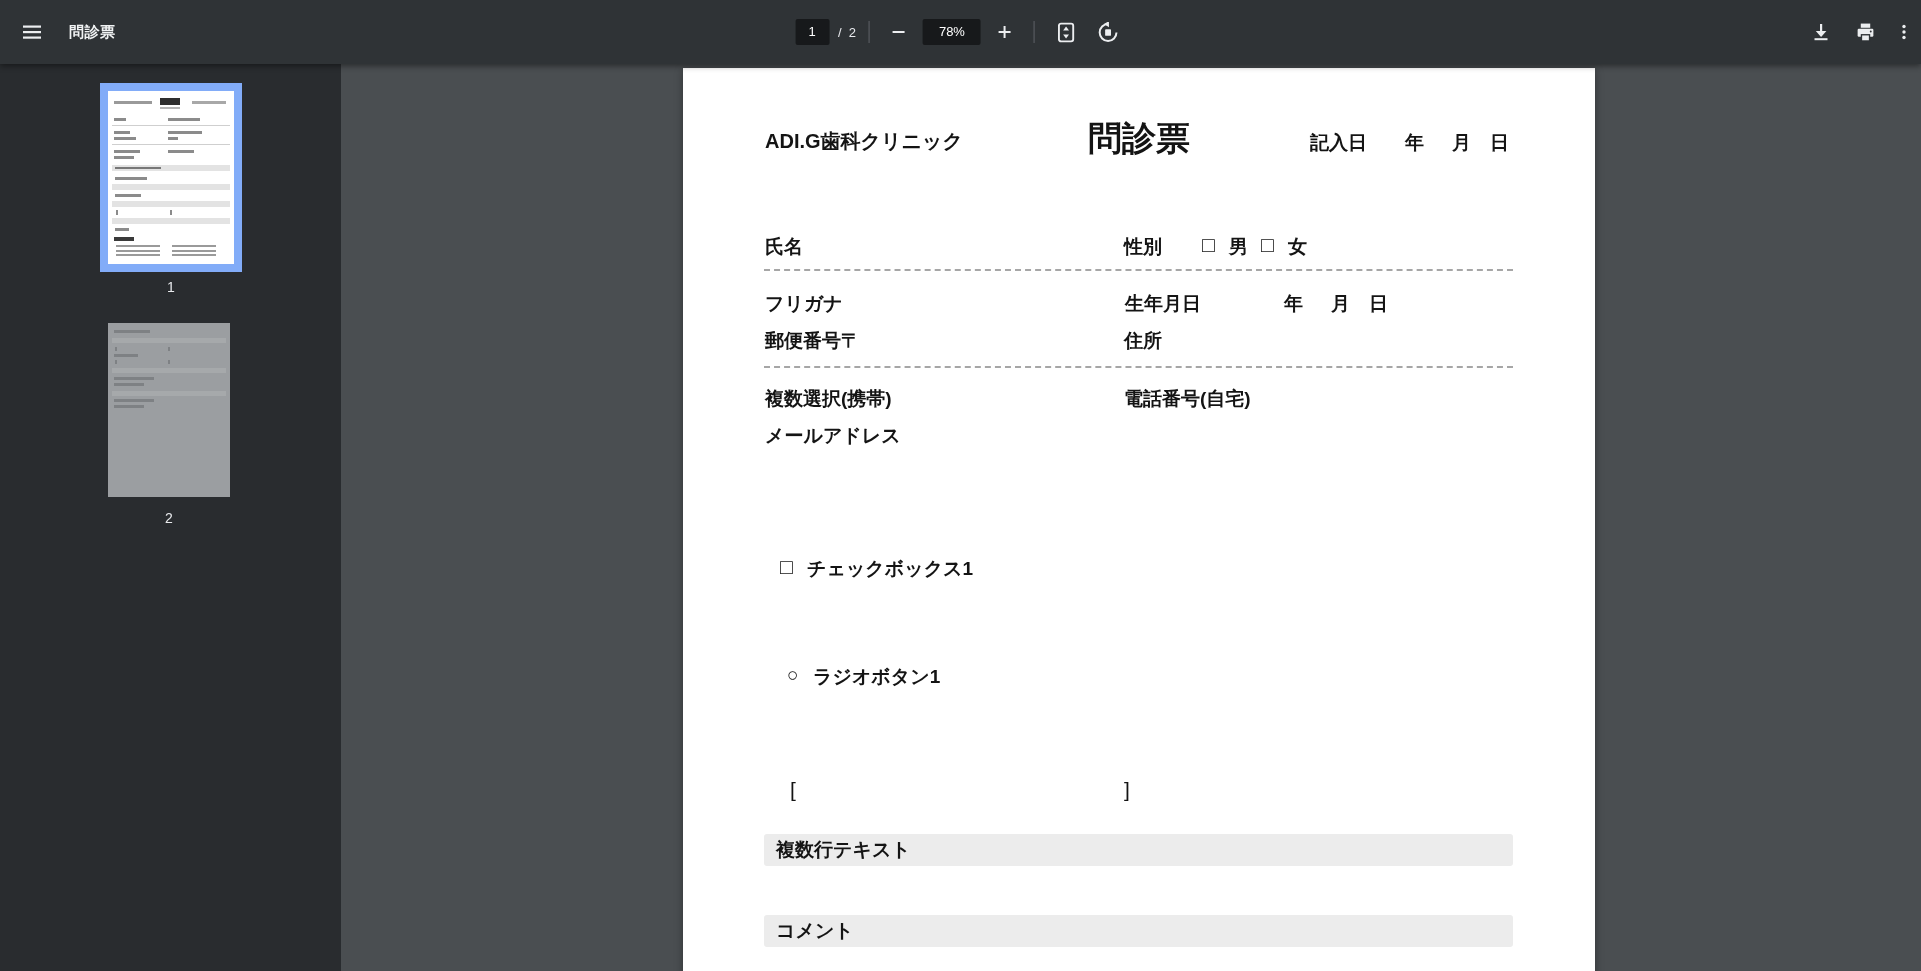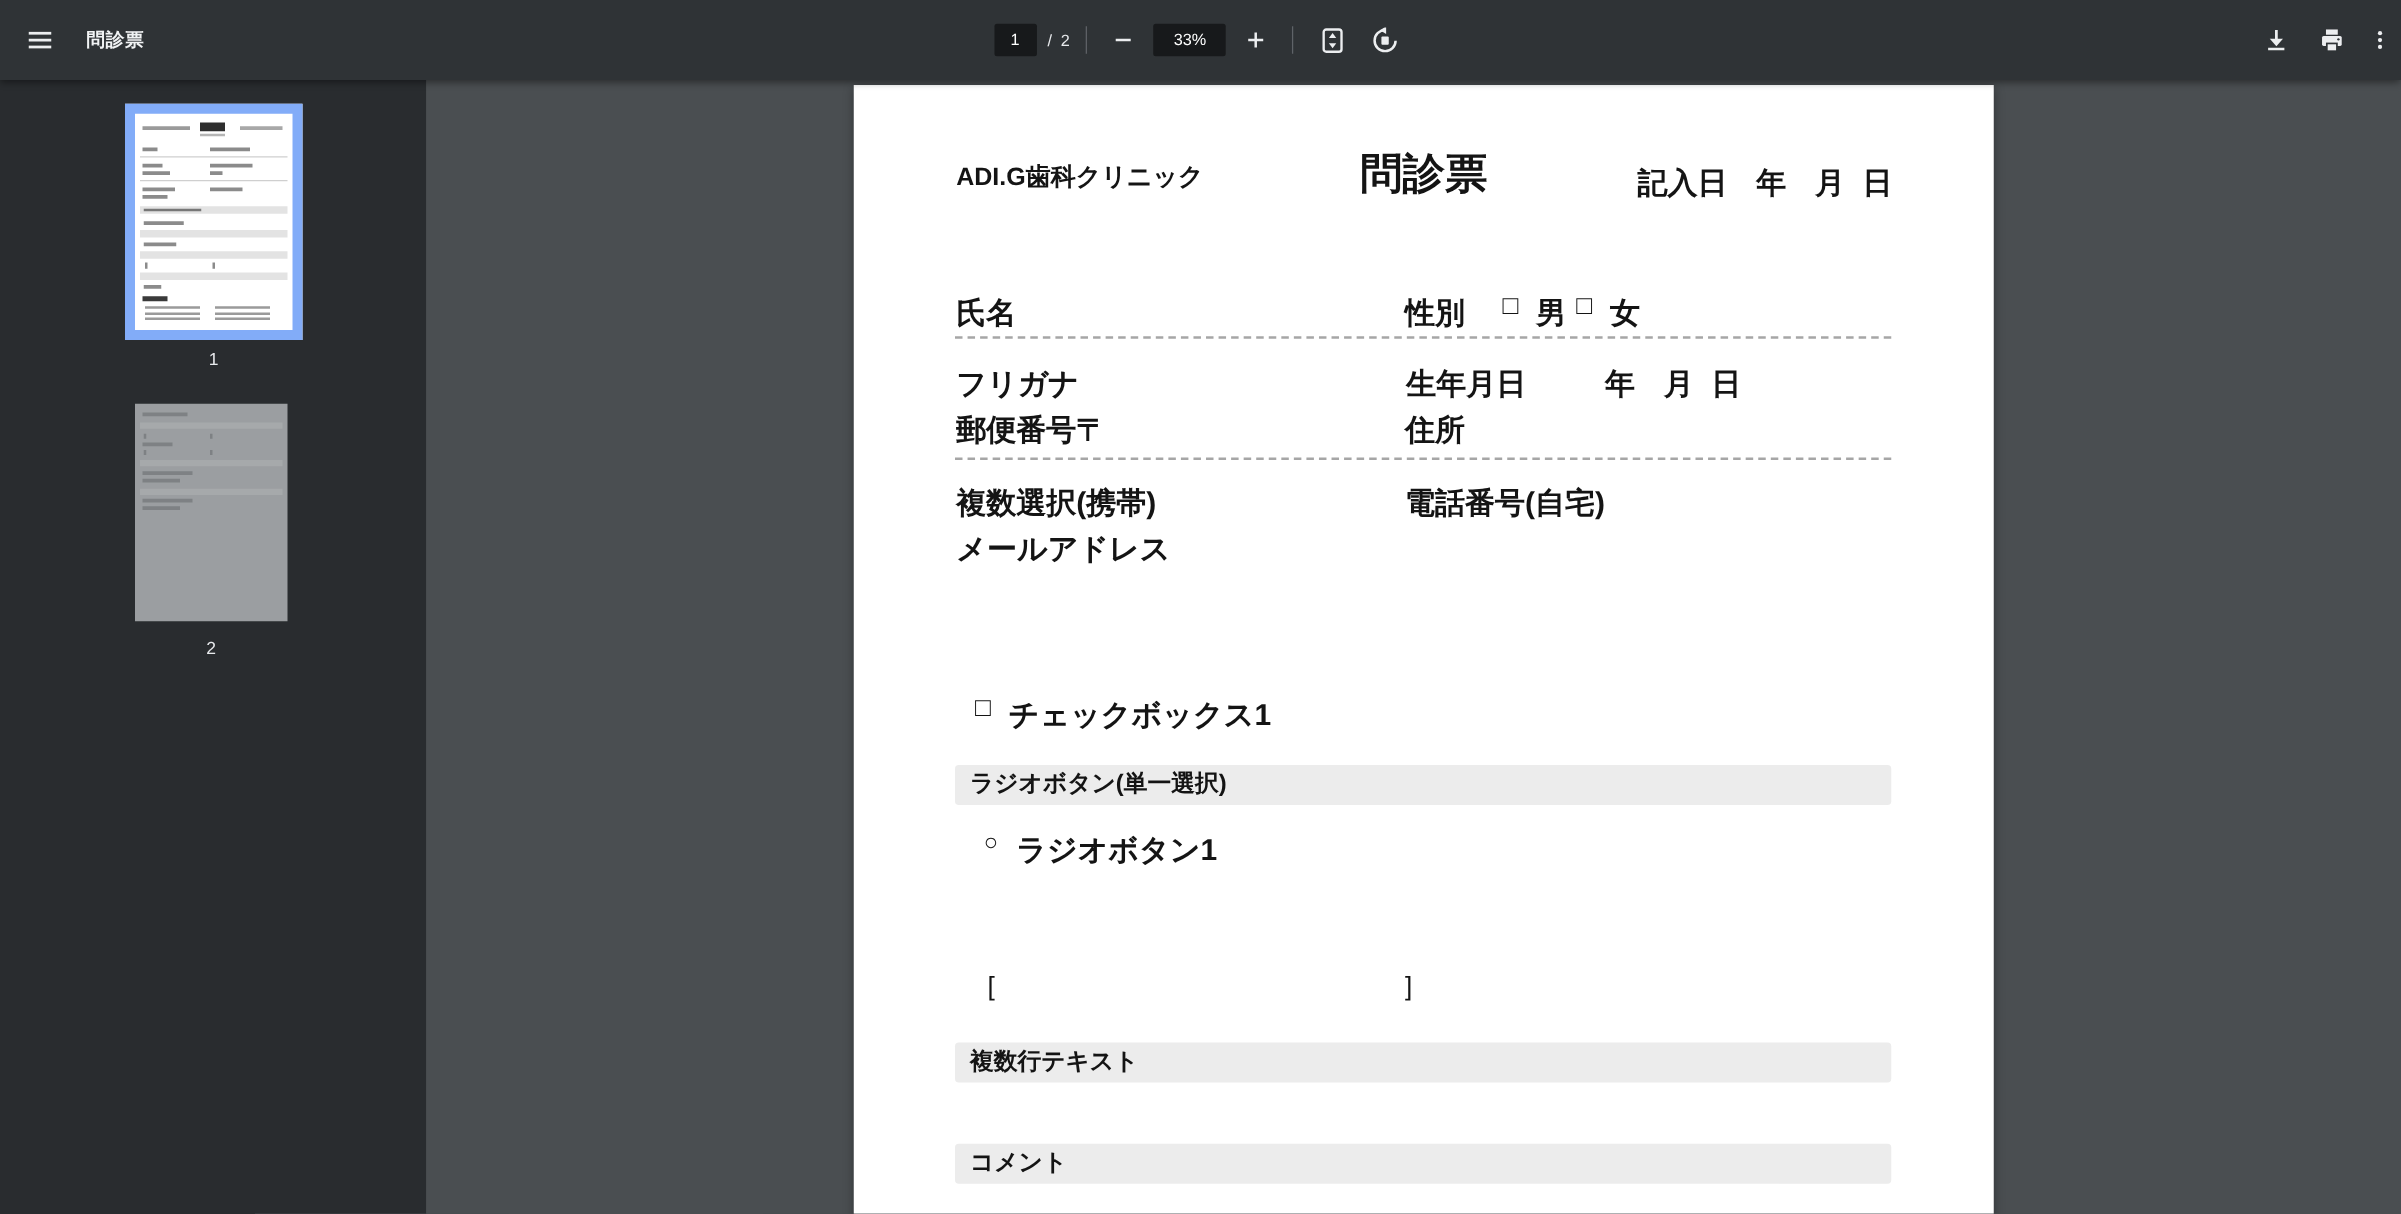--- a/index.html
+++ b/index.html
@@ -36,21 +36,21 @@
     font-size:14px; font-weight:500; }
   .lab1 { left:151px; top:215px; }
   .lab2 { left:149px; top:446px; }
   .m { position:absolute; display:block; }
 
   
   .viewer { position:absolute; left:341px; top:64px; width:1580px; height:907px;
     background:#4a4e51; overflow:hidden; }
   .page { position:absolute; left:342px; top:4px; width:912px; height:930px; background:#fff;
     box-shadow:0 2px 8px rgba(0,0,0,.35); color:#141414; }
-  .t { position:absolute; font-size:24px; font-weight:600; white-space:nowrap; }
+  .t { position:absolute; font-size:19px; font-weight:600; white-space:nowrap; }
   .clinic { left:82px; top:60px; font-size:20px; }
   .doc-title { left:0; top:48px; width:912px; text-align:center; font-size:34px; font-weight:700; }
   .band { position:absolute; left:81px; width:749px; height:32px; background:#ececec;
     border-radius:3px; font-size:19px; font-weight:600; line-height:32px; padding-left:12px; }
   .dash { position:absolute; left:81px; width:749px; border-top:2px dashed #a6a6a6; }
   .glyph { font-weight:500; }
 </style>
 </head>
 <body>
 
@@ -71,21 +71,21 @@
     <div class="tb-center">
       <div class="num-box page-box">1</div>
       <span class="tb-text page-sep">/</span>
       <span class="tb-text">2</span>
       <span class="vdiv"></span>
       <button class="icon-btn" style="width:32px;height:32px">
         <svg width="16" height="16" viewBox="0 0 16 16">
           <rect x="2" y="7" width="12" height="2" fill="#eceef0"></rect>
         </svg>
       </button>
-      <div class="num-box zoom-box" style="margin:0 8px">33%</div>
+      <div class="num-box zoom-box" style="margin:0 8px">78%</div>
       <button class="icon-btn" style="width:32px;height:32px">
         <svg width="16" height="16" viewBox="0 0 16 16">
           <rect x="2" y="7" width="12" height="2" fill="#eceef0"></rect>
           <rect x="7" y="2" width="2" height="12" fill="#eceef0"></rect>
         </svg>
       </button>
       <span class="vdiv"></span>
       <button class="icon-btn" style="width:36px;height:36px">
         <svg width="21" height="21" viewBox="0 0 20 20">
           <rect x="3.2" y="1.5" width="13.6" height="17" rx="2" fill="none" stroke="#eceef0" stroke-width="1.8"></rect>
@@ -216,21 +216,20 @@
       <div class="dash" style="top:298px"></div>
 
       <span class="t" style="left:82px;top:318px">複数選択(携帯)</span>
       <span class="t" style="left:441px;top:318px">電話番号(自宅)</span>
 
       <span class="t" style="left:82px;top:355px">メールアドレス</span>
 
       <span class="t glyph" style="left:97px;top:487px;font-size:21px">□</span>
       <span class="t" style="left:124px;top:488px">チェックボックス1</span>
 
-      <div class="band" style="top:544px">ラジオボタン(単一選択)</div>
       <span class="t glyph" style="left:104px;top:596px;font-size:19px">○</span>
       <span class="t" style="left:130px;top:596px">ラジオボタン1</span>
 
       <span class="t glyph" style="left:107px;top:710px;font-size:21px">[</span>
       <span class="t glyph" style="left:441px;top:710px;font-size:21px">]</span>
 
       <div class="band" style="top:847px">コメント</div>
 
       <div class="band" style="top:766px">複数行テキスト</div>
     </div>

